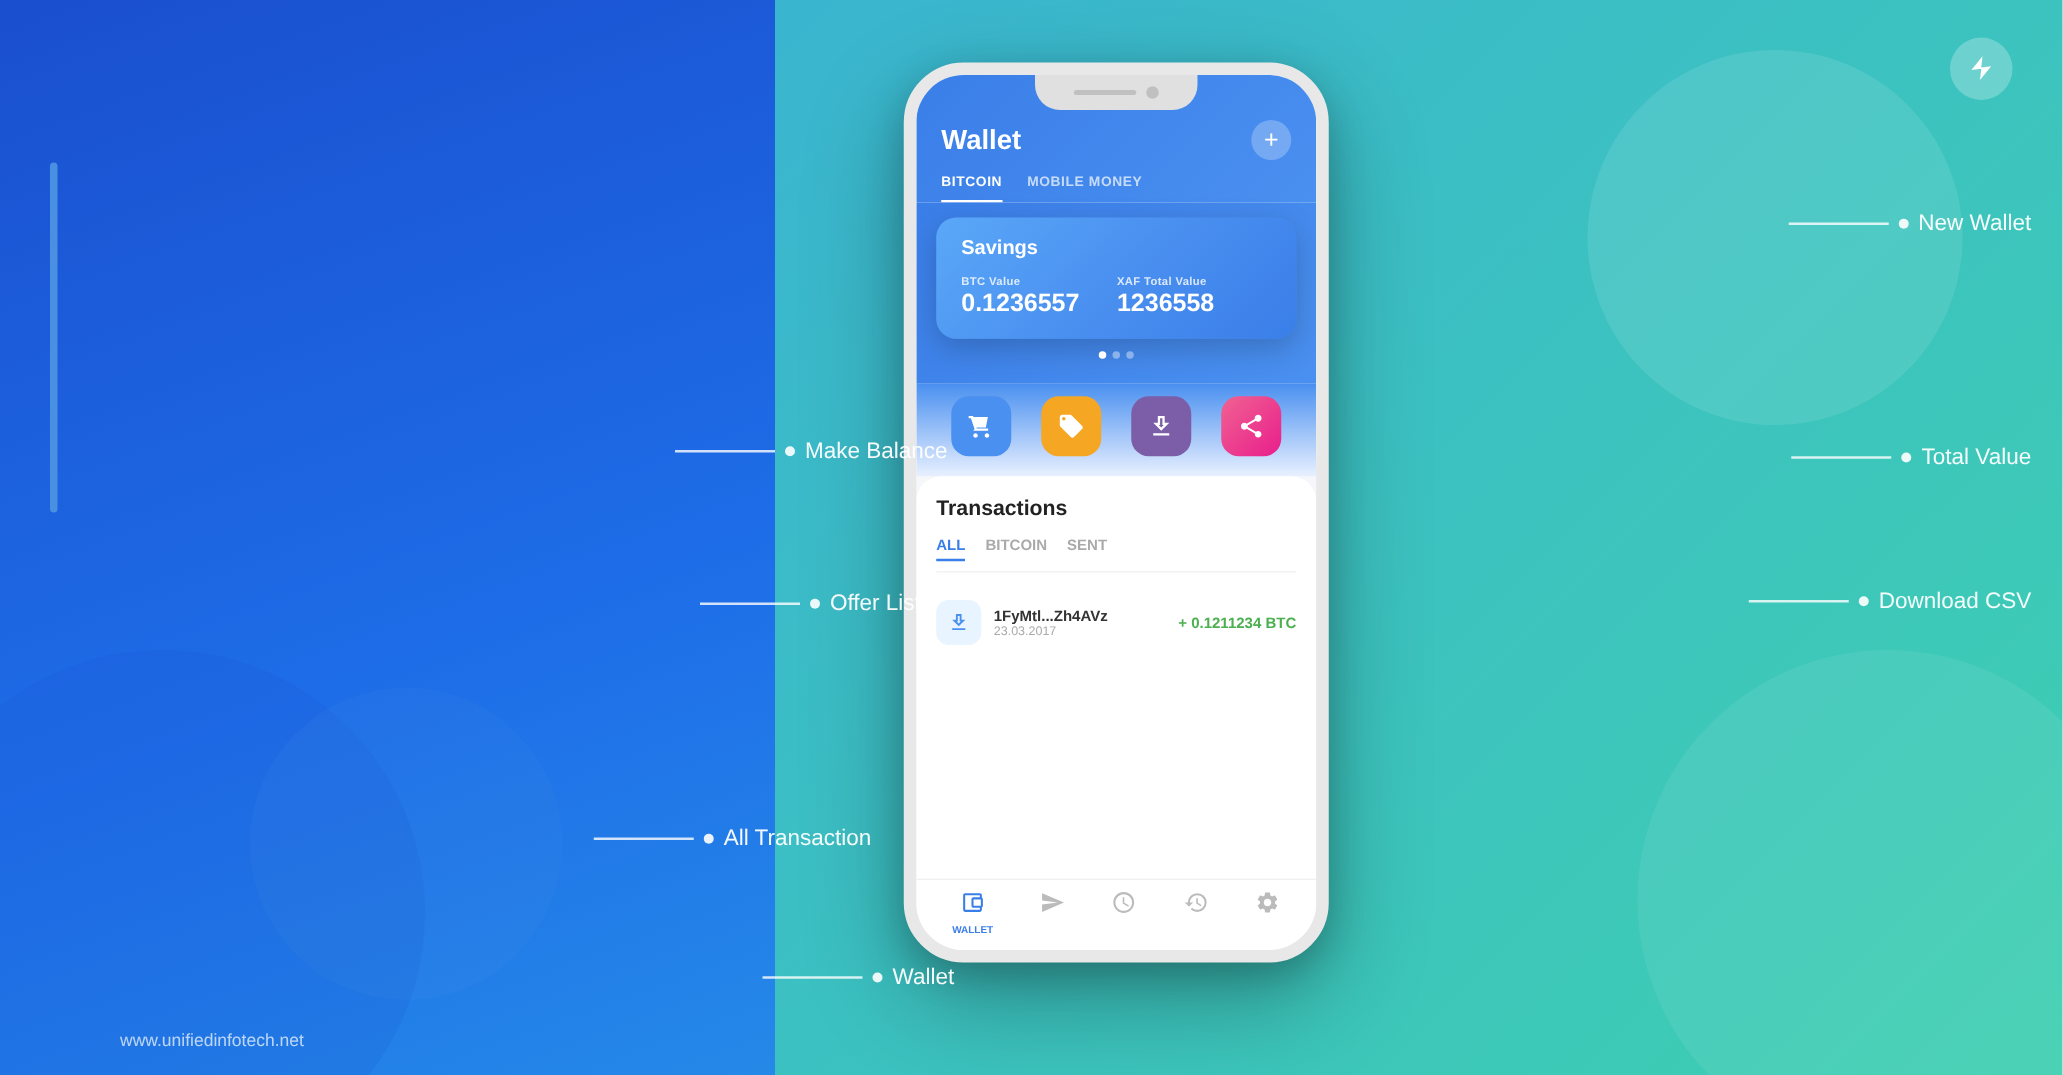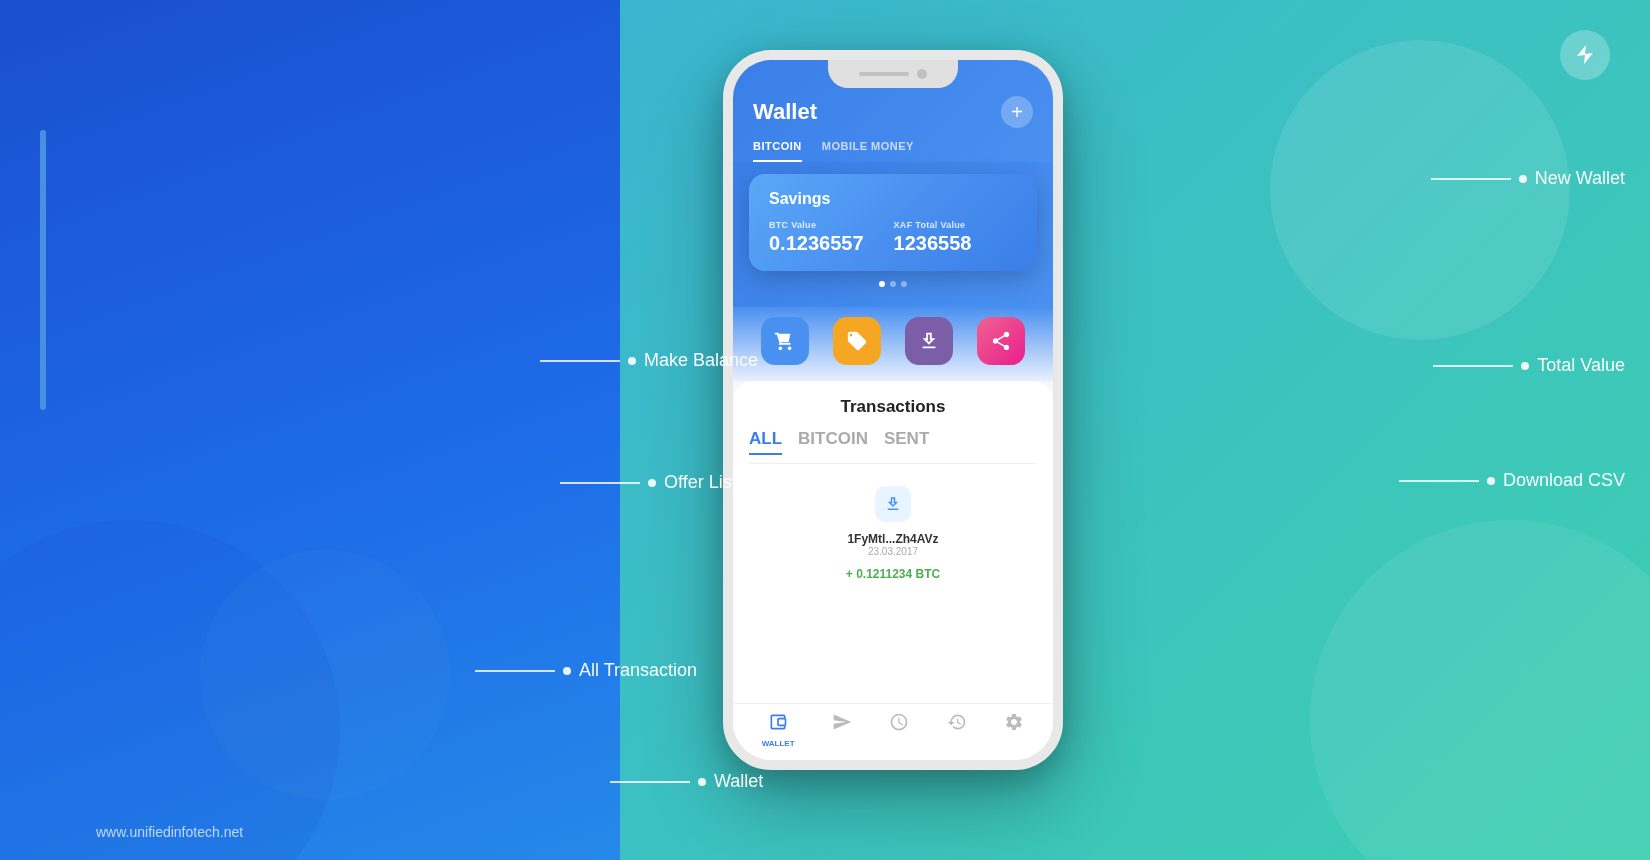--- a/index.html
+++ b/index.html
@@ -303,57 +303,55 @@
     .action-btn.purple { background: #7b5ea7; }
     .action-btn.pink { background: linear-gradient(135deg, #f06292, #e91e8c); }
 
     
     .transactions-section {
       background: #fff;
       flex: 1;
       border-radius: 20px 20px 0 0;
       padding: 16px 16px 0;
       overflow: hidden;
-      text-align: center;
     }
 
     .tx-title {
       font-size: 17px;
       font-weight: 700;
       color: #222;
       margin-bottom: 12px;
     }
 
     .tx-tabs {
       display: flex;
       gap: 16px;
       margin-bottom: 14px;
       border-bottom: 1px solid #f0f0f0;
       padding-bottom: 8px;
     }
 
     .tx-tab {
-      font-size: 17px;
+      font-size: 12px;
       font-weight: 600;
       color: #aaa;
       cursor: pointer;
       padding-bottom: 4px;
     }
 
     .tx-tab.active {
       color: #3a7ee8;
       border-bottom: 2px solid #3a7ee8;
     }
 
     .tx-item {
       display: flex;
       align-items: center;
       gap: 10px;
       padding: 8px 0;
-      flex-direction: column;
     }
 
     .tx-icon {
       width: 36px; height: 36px;
       border-radius: 10px;
       background: #e8f4ff;
       display: flex; align-items: center; justify-content: center;
       color: #4a90f0;
       font-size: 16px;
       flex-shrink: 0;

